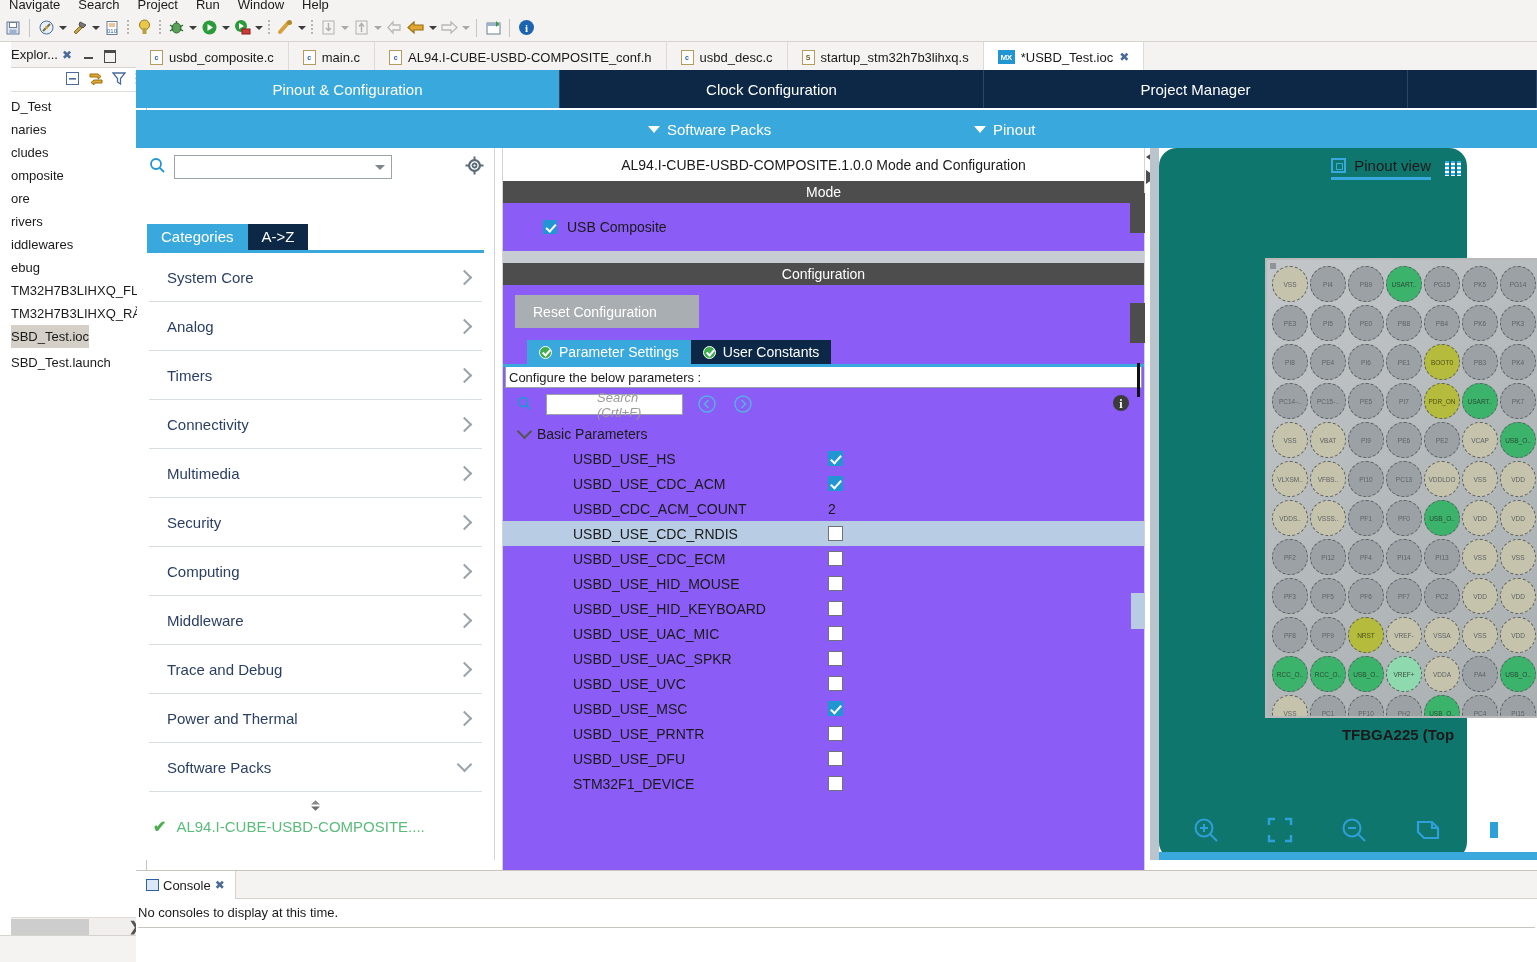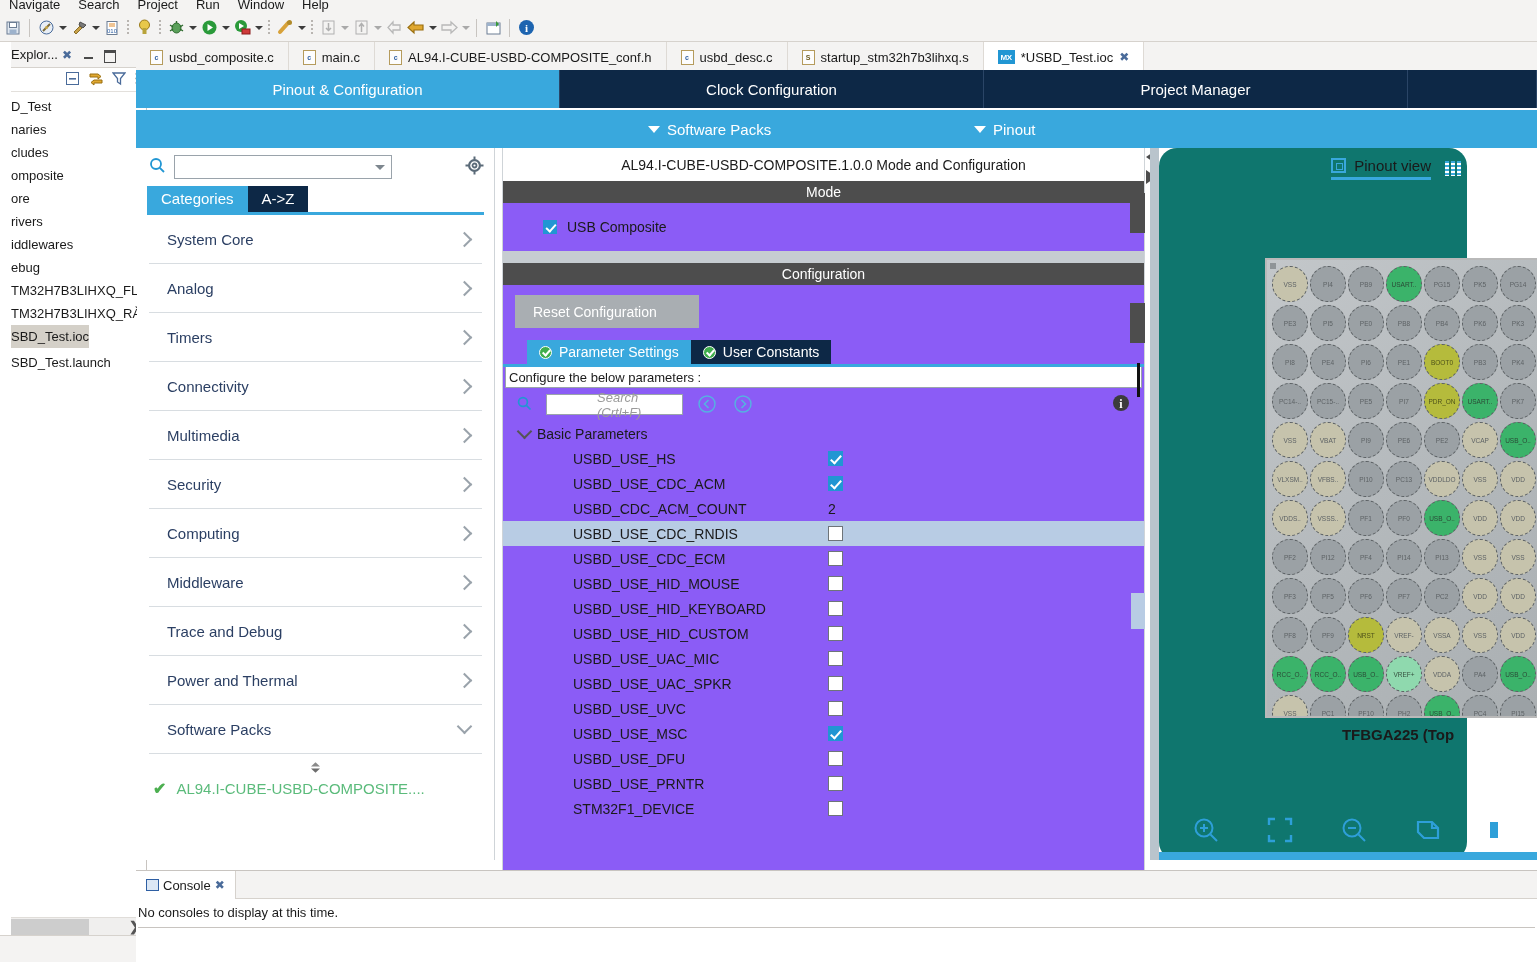--- a/index.html
+++ b/index.html
@@ -145,21 +145,21 @@
   }
   .combo {
     width: 218px; height: 24px; border: 1px solid #9aa3ab; background: #fff;
     display: flex; align-items: center; justify-content: flex-end; padding-right: 6px;
   }
   .combo .cv {
     width: 0; height: 0; border-left: 5px solid transparent;
     border-right: 5px solid transparent; border-top: 5px solid #7d868e;
   }
   .gear { margin-left: auto; }
-  .cats-tabs { display: flex; align-items: center; height: 26px; padding-left: 10px; }
+  .cats-tabs { display: flex; align-items: center; height: 26px; padding-left: 10px; margin-top: 38px; }
   .cats-tab {
     font-size: 15px; color: #fff; padding: 3px 14px 4px 14px; height: 26px;
     display: flex; align-items: center;
   }
   .cats-tab.active { background: #39a8dd; }
   .cats-tab.inactive { background: #0d2846; }
   .cats-underline { height: 3px; background: #39a8dd; margin: 0 10px 0 10px; }
   .cat-list { padding: 0 12px; }
   .cat-row {
     height: 49px; display: flex; align-items: center; justify-content: space-between;
@@ -767,57 +767,51 @@
               <span class="cbx2"></span>
             </span>
           </div>
           <div class="prow">
             <span class="pname">USBD_USE_HID_KEYBOARD</span>
             <span class="pval">
               <span class="cbx2"></span>
             </span>
           </div>
           <div class="prow">
-            <span class="pname">USBD_USE_HID_CUSTOM</span>
+            <span class="pname">USBD_USE_UAC_MIC</span>
             <span class="pval">
               <span class="cbx2"></span>
             </span>
           </div>
           <div class="prow">
-            <span class="pname">USBD_USE_UAC_MIC</span>
+            <span class="pname">USBD_USE_UAC_SPKR</span>
             <span class="pval">
               <span class="cbx2"></span>
             </span>
           </div>
           <div class="prow">
-            <span class="pname">USBD_USE_UAC_SPKR</span>
+            <span class="pname">USBD_USE_UVC</span>
             <span class="pval">
               <span class="cbx2"></span>
             </span>
           </div>
           <div class="prow">
-            <span class="pname">USBD_USE_UVC</span>
+            <span class="pname">USBD_USE_MSC</span>
+            <span class="pval">
+              <span class="cbx2 on"></span>
+            </span>
+          </div>
+          <div class="prow">
+            <span class="pname">USBD_USE_PRNTR</span>
             <span class="pval">
               <span class="cbx2"></span>
             </span>
           </div>
           <div class="prow">
-            <span class="pname">USBD_USE_MSC</span>
-            <span class="pval">
-              <span class="cbx2 on"></span>
-            </span>
-          </div>
-          <div class="prow">
             <span class="pname">USBD_USE_DFU</span>
-            <span class="pval">
-              <span class="cbx2"></span>
-            </span>
-          </div>
-          <div class="prow">
-            <span class="pname">USBD_USE_PRNTR</span>
             <span class="pval">
               <span class="cbx2"></span>
             </span>
           </div>
           <div class="prow">
             <span class="pname">STM32F1_DEVICE</span>
             <span class="pval">
               <span class="cbx2"></span>
             </span>
           </div>

